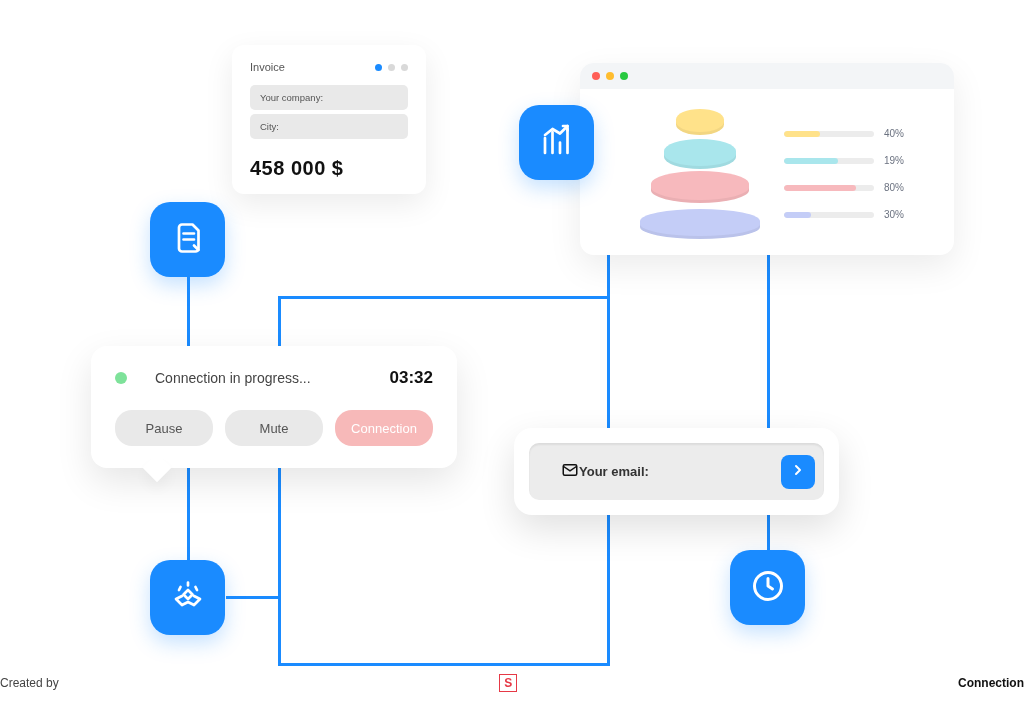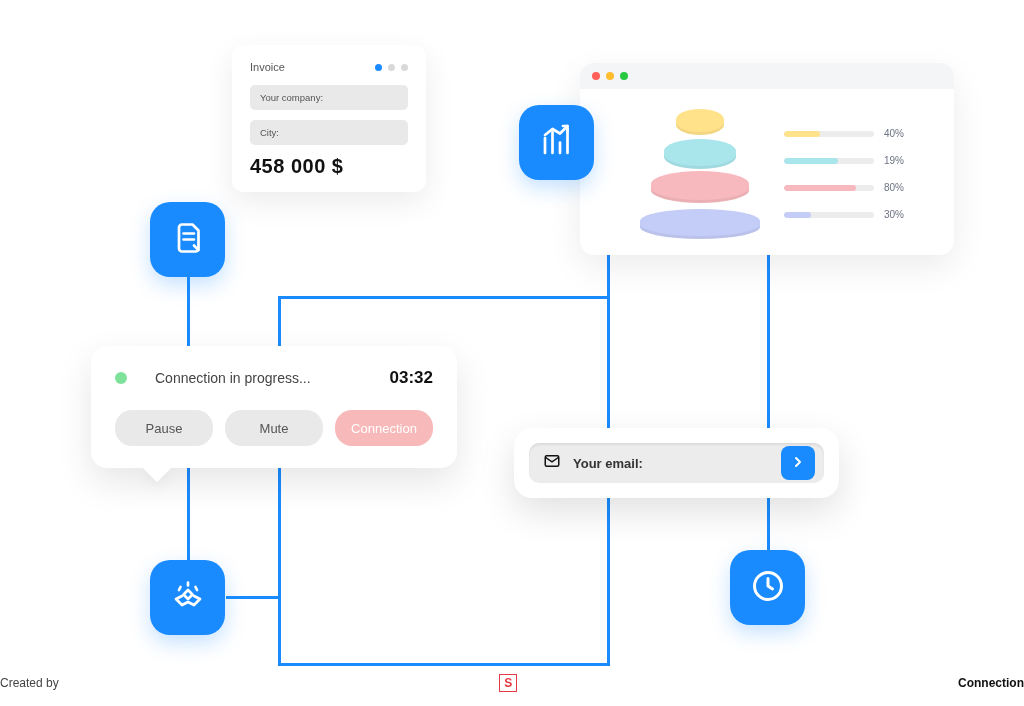--- a/index.html
+++ b/index.html
@@ -51,30 +51,30 @@
     margin-bottom: 12px;
   }
   .invoice-title { font-size: 11px; color: #555; }
   .dots { display: flex; gap: 6px; }
   .dot { width: 7px; height: 7px; border-radius: 50%; background: #d9d9d9; }
   .dot.active { background: #1a8bff; }
   .ifield {
     background: #e9e9e9;
     border-radius: 5px;
     padding: 7px 10px;
-    margin-bottom: 10px;
+    margin-bottom: 4px;
     font-size: 9.5px;
     color: #555;
   }
   .invoice-amount {
     font-size: 20px;
     font-weight: 800;
     color: #111;
     letter-spacing: 0.5px;
-    margin-top: 6px;
+    margin-top: 18px;
   }
 
   
   .browser {
     position: absolute;
     left: 580px;
     top: 63px;
     width: 374px;
     height: 192px;
     background: #fff;
@@ -190,25 +190,24 @@
     top: 428px;
     width: 325px;
     background: #fff;
     border-radius: 18px;
     padding: 15px;
     box-shadow: 0 14px 36px rgba(0,0,0,0.12);
   }
   .email-inner {
     background: #ececec;
     border-radius: 10px;
-    height: 40px;
-    display: flex;
-    align-items: center;
-    padding: 0 9px 0 14px;
-    gap: 12px;
+    height: 57px;
+    display: flex;
+    align-items: center;
+    padding: 0 9px 0 32px;
     box-shadow: inset 0 2px 2px rgba(0,0,0,0.07);
   }
   .email-label { font-size: 13px; color: #333; font-weight: 600; flex: 1; }
   .email-send {
     width: 34px; height: 34px;
     background: #1a8bff;
     border: none;
     border-radius: 8px;
     display: flex; align-items: center; justify-content: center;
     cursor: pointer;

